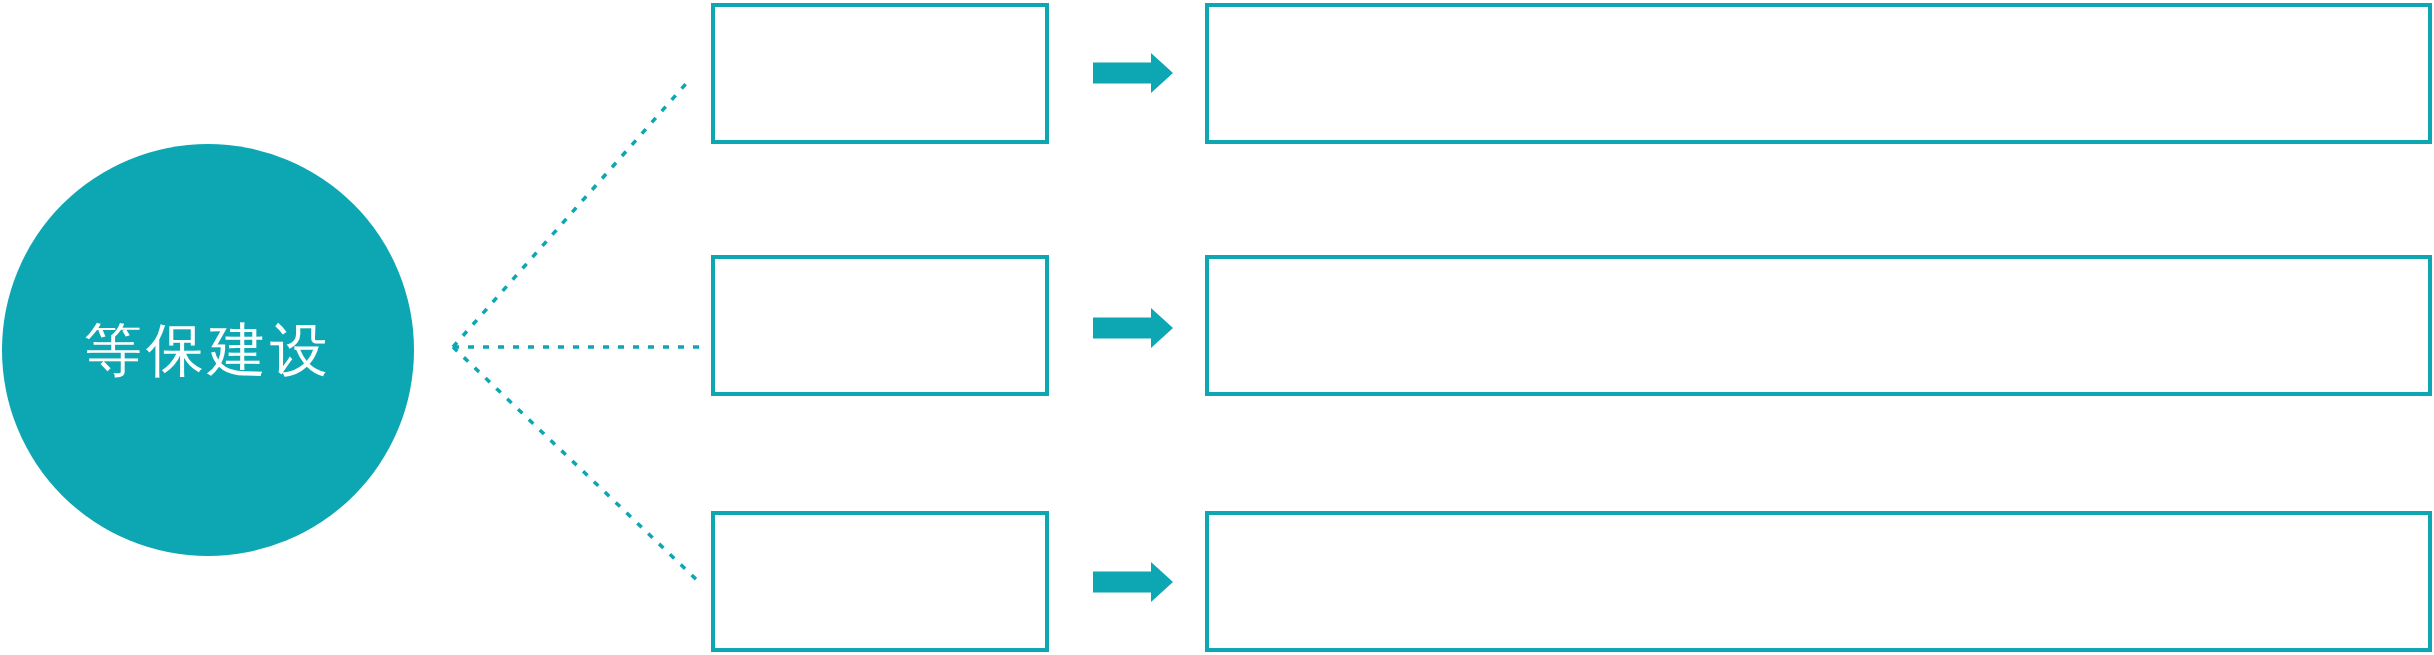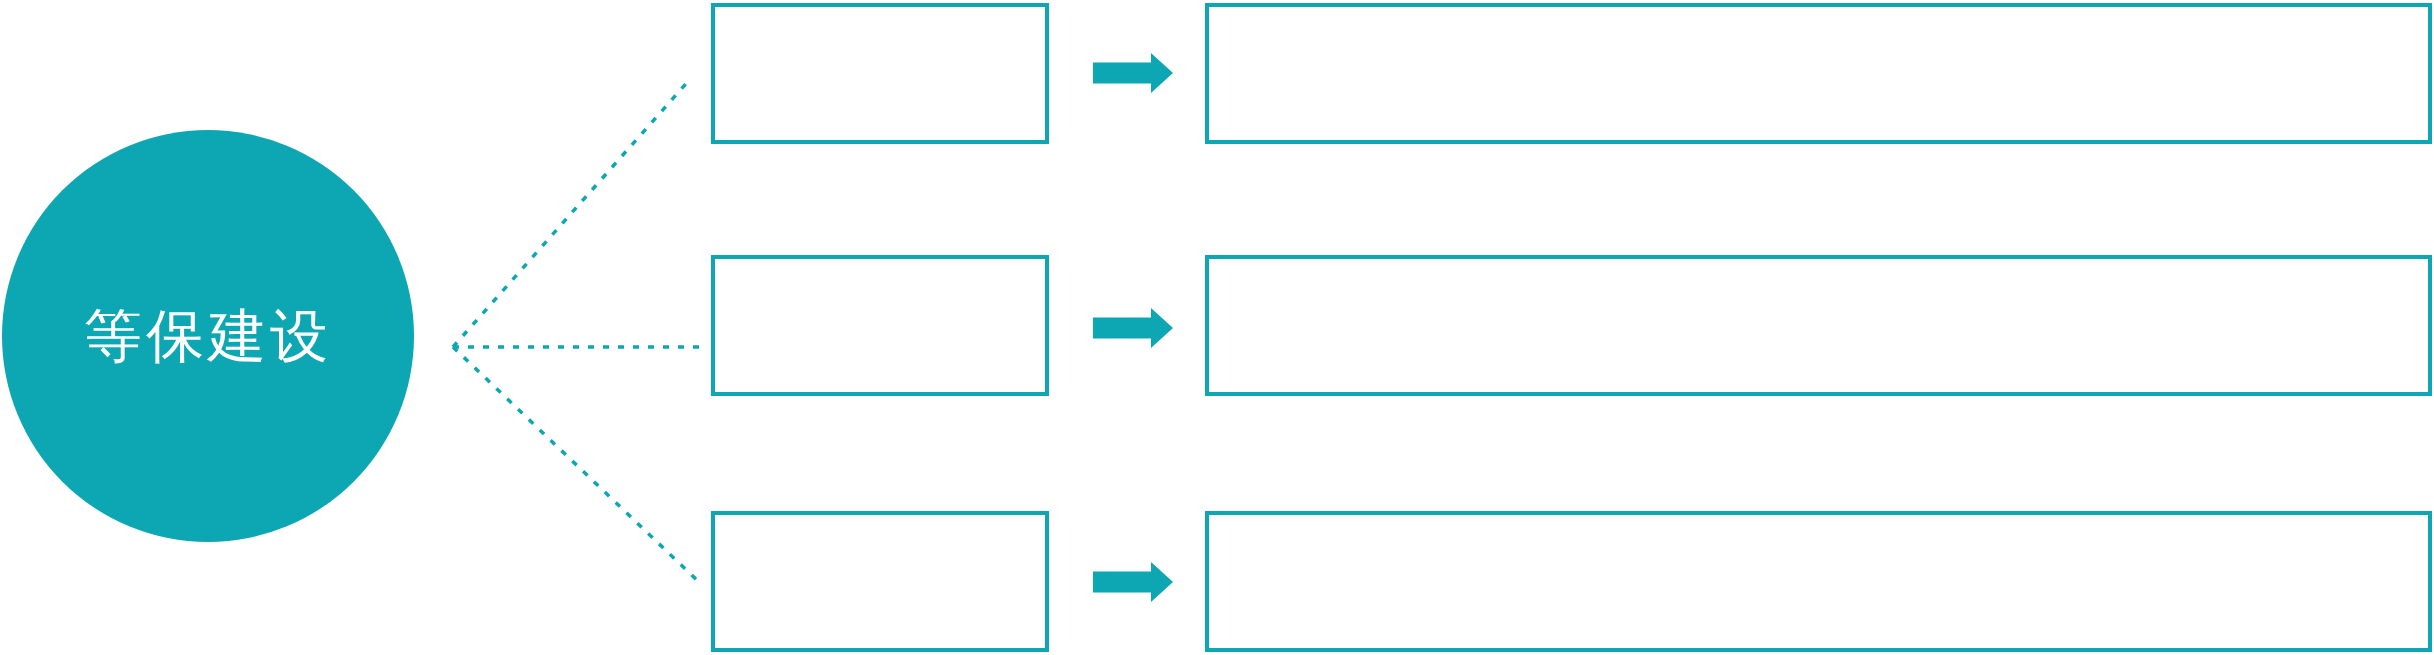--- a/index.html
+++ b/index.html
@@ -15,21 +15,21 @@
     width:2434px;height:655px;position:relative;overflow:hidden;
   }
   .stage{position:absolute;left:0;top:0;width:2434px;height:655px;}
 
   
   .connector-layer{position:absolute;left:0;top:0;width:2434px;height:655px;pointer-events:none;}
   .connector-layer line{stroke:var(--accent);stroke-width:3.5;stroke-dasharray:6 9;fill:none;}
 
   
   .topic-circle{
-    position:absolute;left:2px;top:130px;width:412px;height:412px;
+    position:absolute;left:2px;top:144px;width:412px;height:412px;
     border-radius:50%;background:var(--accent);
     display:flex;flex-direction:column;align-items:center;justify-content:center;
     color:var(--text-on-accent);
     font-size:58px;font-weight:300;letter-spacing:4px;line-height:1.28;
     text-align:center;
   }
 
   
   .box{
     position:absolute;background:var(--box-fill);

